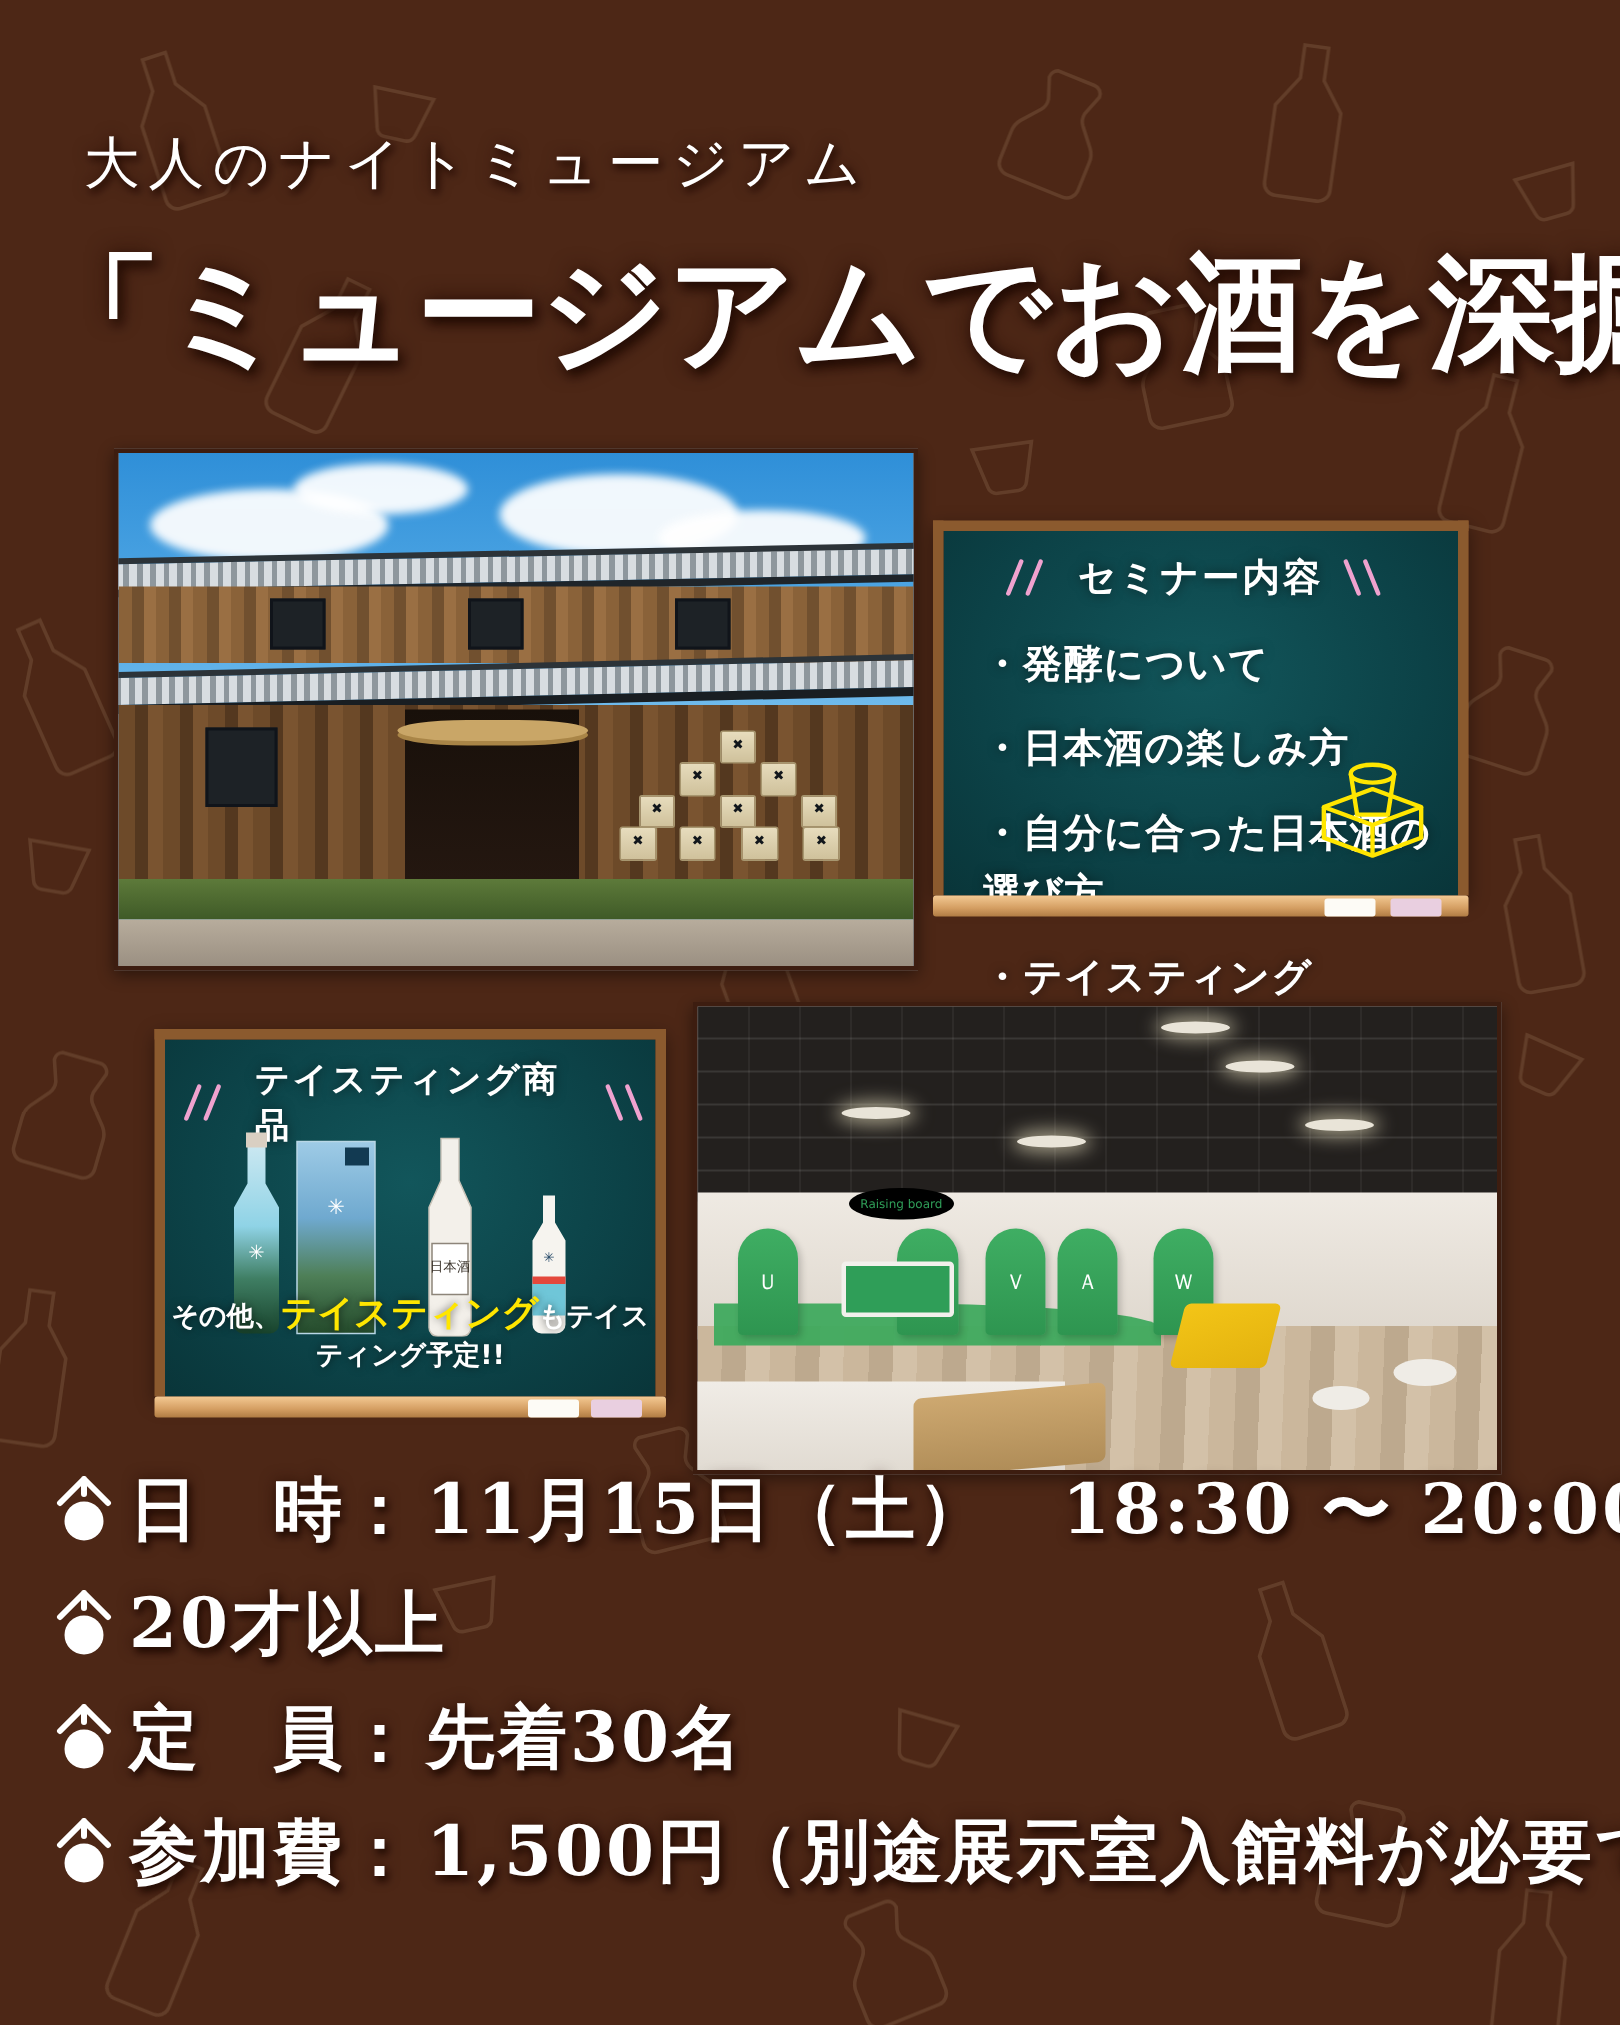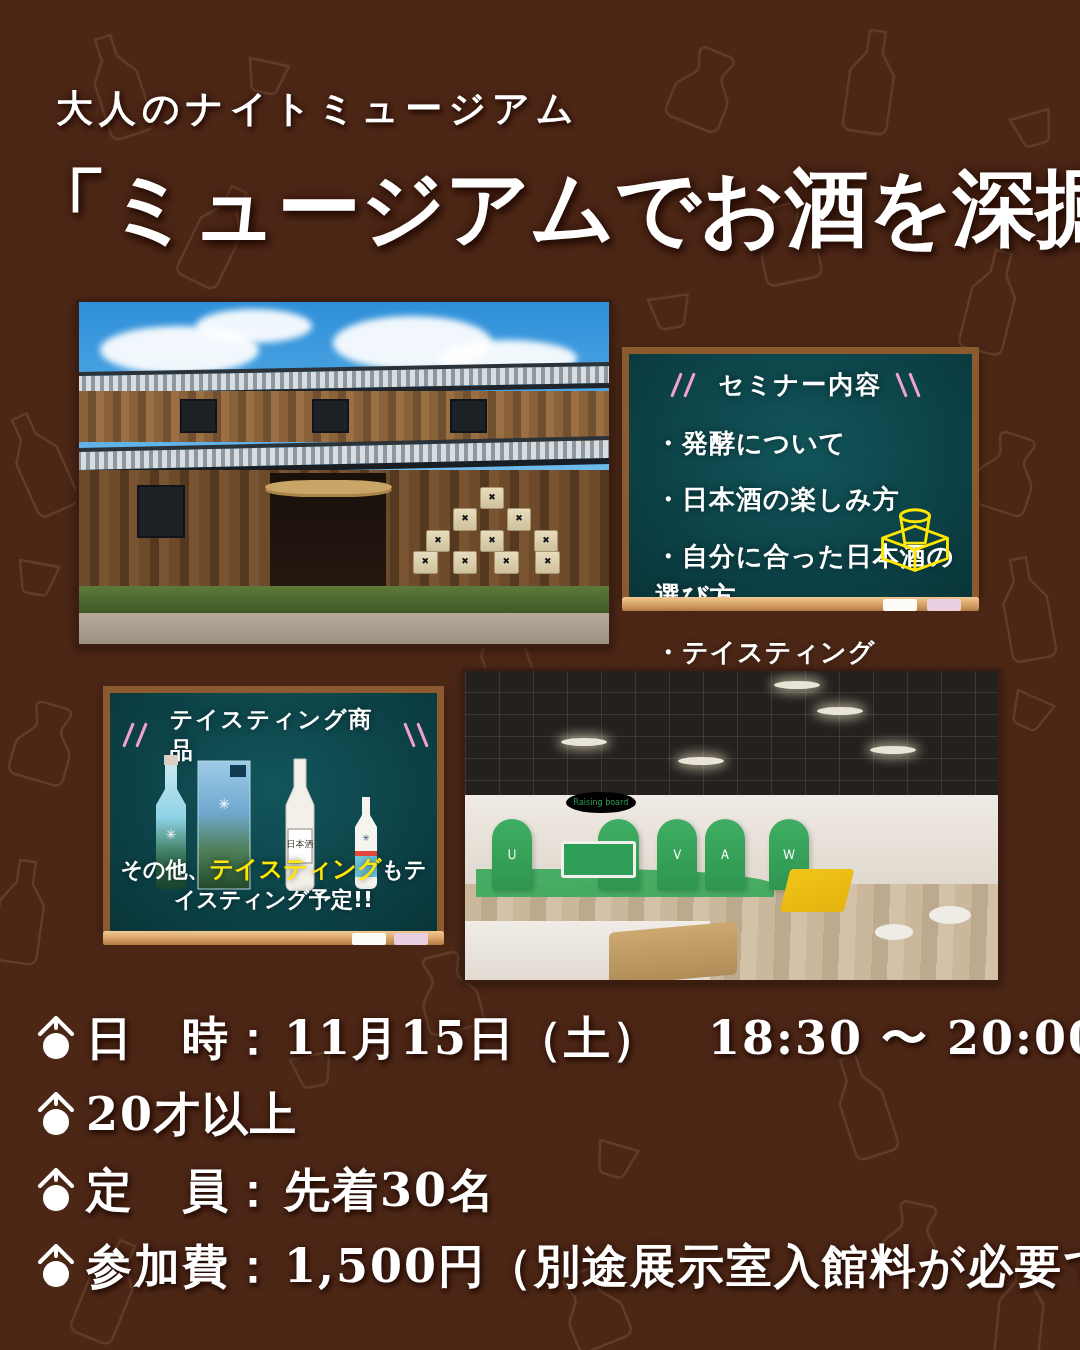--- a/index.html
+++ b/index.html
@@ -14,21 +14,21 @@
   
   #bg-pattern { position:absolute; inset:0; z-index:0; pointer-events:none; }
 
   
   .stage { position:absolute; inset:0; z-index:2; }
 
   
   .kicker {
     position:absolute; left:56px; top:84px;
     font-size:37px; letter-spacing:6px; color:#ffffff;
-    font-weight:700;
+    font-weight:400;
     text-shadow:0 0 10px rgba(40,12,4,.85), 2px 3px 5px rgba(30,10,3,.9);
     font-family:"DejaVu Serif","Liberation Serif",serif;
   }
   .title {
     position:absolute; left:24px; top:152px;
     font-size:84px; letter-spacing:-1px; color:#ffffff;
     font-weight:700; white-space:nowrap;
     font-family:"DejaVu Serif","Liberation Serif",serif;
     text-shadow:0 0 14px rgba(40,12,4,.9), 3px 4px 7px rgba(28,9,3,.95);
   }
@@ -156,24 +156,24 @@
 
   
   .bottle-row { position:absolute; left:0; right:0; top:58px; height:140px; }
   .bottle { position:absolute; bottom:0; }
   .tasting-foot {
     position:absolute; left:0; right:0; bottom:16px; text-align:center;
     font-size:19px; font-weight:700; color:#fff; letter-spacing:0px;
     text-shadow:0 0 6px rgba(0,0,0,.6);
   }
   .tasting-foot .hl { color:#ffe600; font-size:24px; }
-  .tasting-foot .sm { font-size:22px; }
-
-  
-  .details { position:absolute; left:34px; top:1008px; width:1020px; }
+  .tasting-foot .sm { font-size:18px; }
+
+  
+  .details { position:absolute; left:34px; top:976px; width:1020px; }
   .d-row {
     display:flex; align-items:center; gap:6px;
     margin-bottom:14px; color:#fff;
     font-family:"DejaVu Serif","Liberation Serif",serif;
     font-weight:700; font-size:46px; letter-spacing:2px; white-space:nowrap;
     text-shadow:0 0 10px rgba(40,12,4,.8), 2px 3px 5px rgba(28,9,3,.9);
   }
   .d-label { display:inline-block; }
   .sugidama { width:44px; height:46px; flex:0 0 44px; margin-right:2px; }
 </style>

